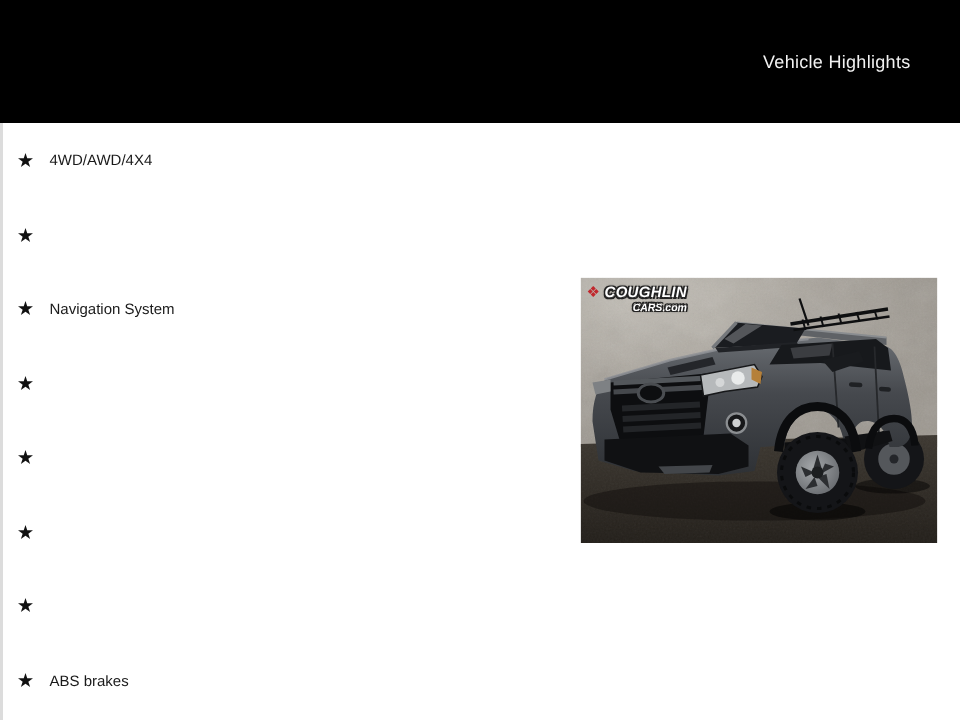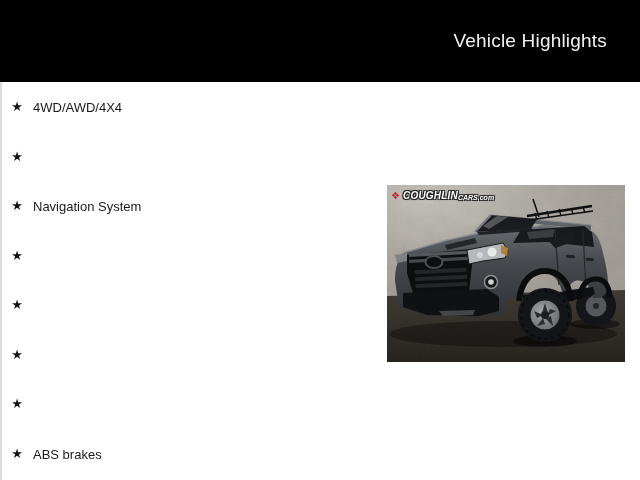--- a/index.html
+++ b/index.html
@@ -7,54 +7,54 @@
     width:640px;height:480px;position:relative;overflow:hidden;
     background:#ffffff;
     font-family:"Liberation Sans","DejaVu Sans",sans-serif;
   }
   .header{
     position:absolute;left:0;top:0;width:640px;height:82px;
     background:#000000;color:#f2f2f2;
     display:flex;align-items:center;justify-content:flex-end;
     box-sizing:border-box;padding-right:33px;
   }
-  .header-title{font-size:19px;letter-spacing:.2px;}
+  .header-title{font-size:12px;letter-spacing:.2px;}
   .content{
     position:absolute;left:0;top:82px;width:640px;height:398px;
     border-left:2px solid #dcdcdc;box-sizing:border-box;
     background:#ffffff;
   }
   ul.features{
     list-style:none;margin:0;padding:1px 0 0 8px;
   }
   ul.features li{
     height:49.5px;display:flex;align-items:center;
     color:#1a1a1a;
   }
   .star{
     font-size:13px;line-height:1;color:#111111;
     width:14px;text-align:center;margin-right:9px;flex:0 0 auto;
     transform:translateY(-1px);
   }
-  .feature-label{font-size:13px;color:#1a1a1a;}
+  .feature-label{font-size:10px;color:#1a1a1a;}
   .photo{
     position:absolute;left:387px;top:185px;width:238px;height:177px;
     overflow:hidden;
   }
   .photo svg{display:block;}
   .watermark{
     position:absolute;left:4px;top:6px;display:flex;align-items:flex-start;
     font-style:italic;font-weight:bold;color:#ffffff;line-height:1;
     text-shadow:-1px -1px 0 #222,1px -1px 0 #222,-1px 1px 0 #222,1px 1px 0 #222,0 0 2px #000;
   }
   .wm-icon{
     width:10px;height:10px;margin:0 2px 0 0;flex:0 0 auto;
     font-style:normal;text-shadow:none;
   }
-  .wm-text{display:flex;flex-direction:row;align-items:center;}
+  .wm-text{display:flex;flex-direction:column;align-items:center;}
   .wm-line1{font-size:10px;letter-spacing:.2px;}
   .wm-line2{font-size:7px;align-self:flex-end;margin-top:1px;}
 </style>
 </head>
 <body>
 
 <div class="header">
   <span class="header-title">Vehicle Highlights</span>
 </div>
 

